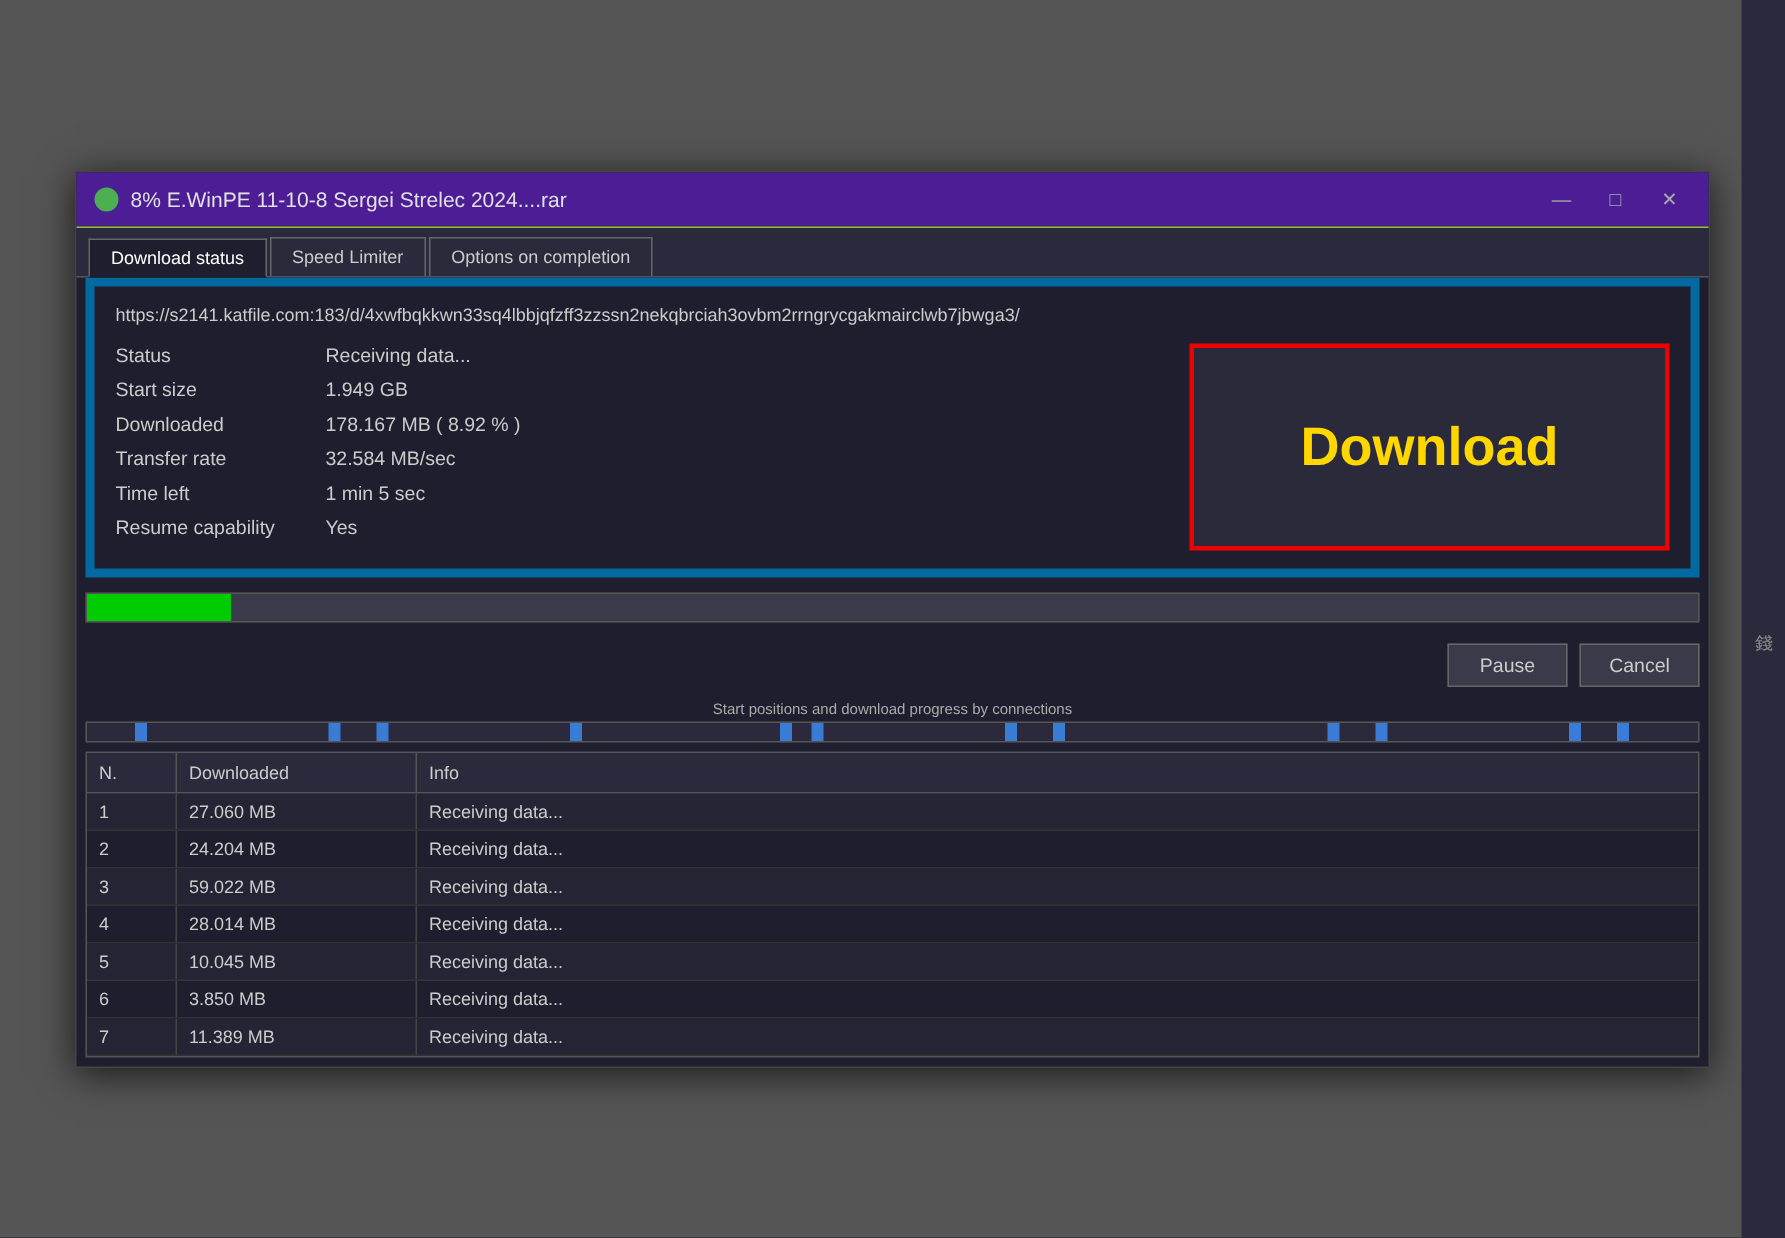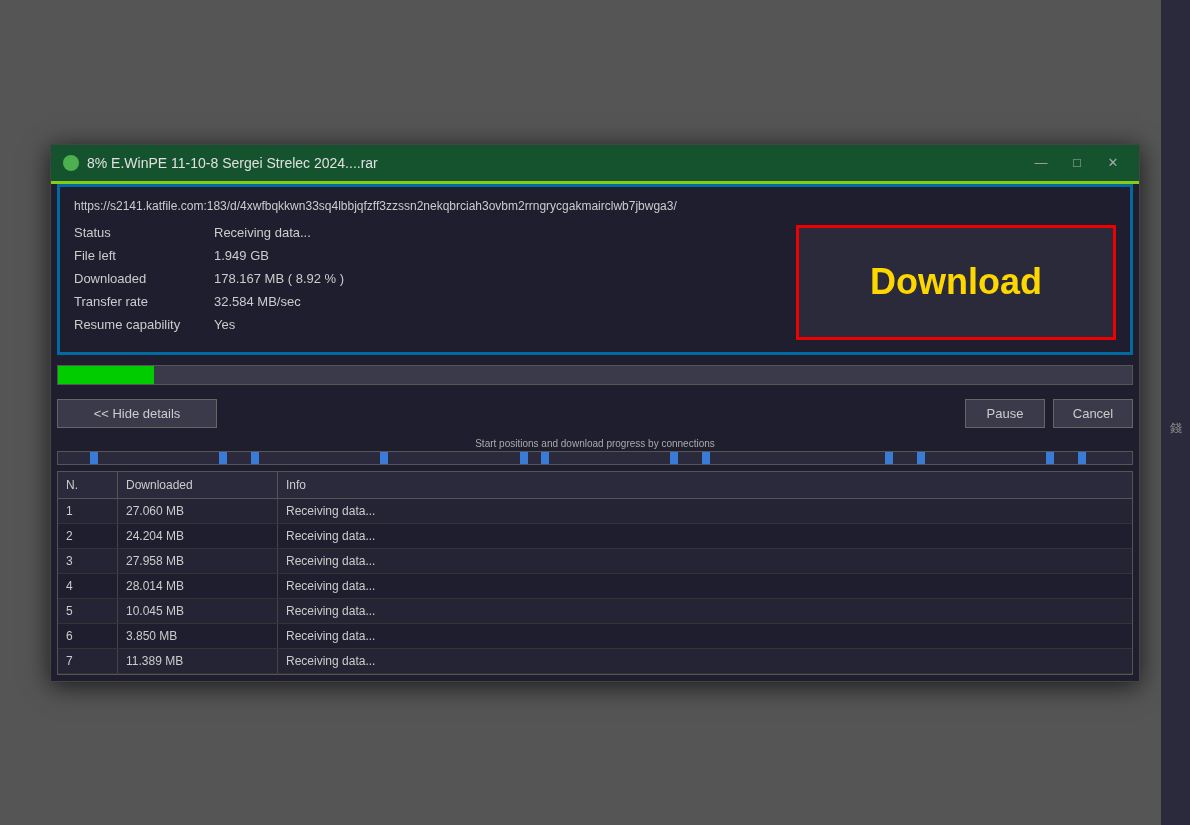--- a/index.html
+++ b/index.html
@@ -17,26 +17,26 @@
 
     .window {
       width: 1090px;
       background: #1e1e2e;
       border: 1px solid #444;
       box-shadow: 0 4px 24px rgba(0,0,0,0.7);
       position: relative;
     }
 
     .title-bar {
-      background: #14532d;
+      background: #4c1d95;
       padding: 8px 12px;
       display: flex;
       align-items: center;
       justify-content: space-between;
-      border-bottom: 3px solid #84cc16;
+      border-bottom: 1px solid #84cc16;
     }
 
     .title-bar-left {
       display: flex;
       align-items: center;
       gap: 8px;
     }
 
     .title-icon {
       width: 16px;
@@ -95,21 +95,21 @@
       background: #1e1e2e;
       border-bottom: 1px solid #1e1e2e;
       color: #fff;
       position: relative;
       bottom: -1px;
     }
 
     .content {
       background: #1e1e2e;
       padding: 12px 14px;
-      border: 3px solid #0369a1;
+      border: 6px solid #0369a1;
       margin: 0 6px 6px 6px;
     }
 
     .url-bar {
       color: #ccc;
       font-size: 12px;
       margin-bottom: 12px;
       word-break: break-all;
     }
 
@@ -293,63 +293,77 @@
       <div class="title-icon"></div>
       <span class="title-text">8% E.WinPE 11-10-8 Sergei Strelec 2024....rar</span>
     </div>
     <div class="title-controls">
       <button class="title-btn">—</button>
       <button class="title-btn">□</button>
       <button class="title-btn close">✕</button>
     </div>
   </div>
 
+  <div class="tabs">
+    <div class="tab active">
+      <span>Download status</span>
+    </div>
+    <div class="tab">
+      <span>Speed Limiter</span>
+    </div>
+    <div class="tab">
+      <span>Options on completion</span>
+    </div>
+  </div>
 
   <div class="content">
 
     <div class="url-bar">https://s2141.katfile.com:183/d/4xwfbqkkwn33sq4lbbjqfzff3zzssn2nekqbrciah3ovbm2rrngrycgakmairclwb7jbwga3/</div>
 
     <div class="info-grid">
       <div class="info-left">
         <div class="info-row">
           <span class="info-label">Status</span>
           <span class="info-value">Receiving data...</span>
         </div>
         <div class="info-row">
-          <span class="info-label">File left</span>
+          <span class="info-label">Start size</span>
           <span class="info-value">1.949  GB</span>
         </div>
         <div class="info-row">
           <span class="info-label">Downloaded</span>
           <span class="info-value">178.167  MB  ( 8.92 % )</span>
         </div>
         <div class="info-row">
           <span class="info-label">Transfer rate</span>
           <span class="info-value">32.584  MB/sec</span>
+        </div>
+        <div class="info-row">
+          <span class="info-label">Time left</span>
+          <span class="info-value">1 min 5 sec</span>
         </div>
         <div class="info-row">
           <span class="info-label">Resume capability</span>
           <span class="info-value">Yes</span>
         </div>
       </div>
 
       <div class="speed-test-box">
         <div class="speed-test-text">
           <div>Download</div>
         </div>
       </div>
     </div>
   </div>
 
   <div class="progress-container">
     <div class="progress-bar" style="width: 8.92%"></div>
   </div>
 
   <div class="button-row">
-    <button class="btn btn-hide">&lt;&lt; Hide details</button>
     <div class="spacer"></div>
     <button class="btn">Pause</button>
     <button class="btn">Cancel</button>
   </div>
 
   <div class="connections-label">Start positions and download progress by connections</div>
 
   <div class="connections-bar">
 
   <div class="conn-marker" style="left: 3%;"></div>
@@ -379,21 +393,21 @@
       <div class="td">27.060  MB</div>
       <div class="td">Receiving data...</div>
     </div>
         <div class="table-row">
       <div class="td">2</div>
       <div class="td">24.204  MB</div>
       <div class="td">Receiving data...</div>
     </div>
         <div class="table-row">
       <div class="td">3</div>
-      <div class="td">27.958  MB</div>
+      <div class="td">59.022  MB</div>
       <div class="td">Receiving data...</div>
     </div>
         <div class="table-row">
       <div class="td">4</div>
       <div class="td">28.014  MB</div>
       <div class="td">Receiving data...</div>
     </div>
         <div class="table-row">
       <div class="td">5</div>
       <div class="td">10.045  MB</div>

